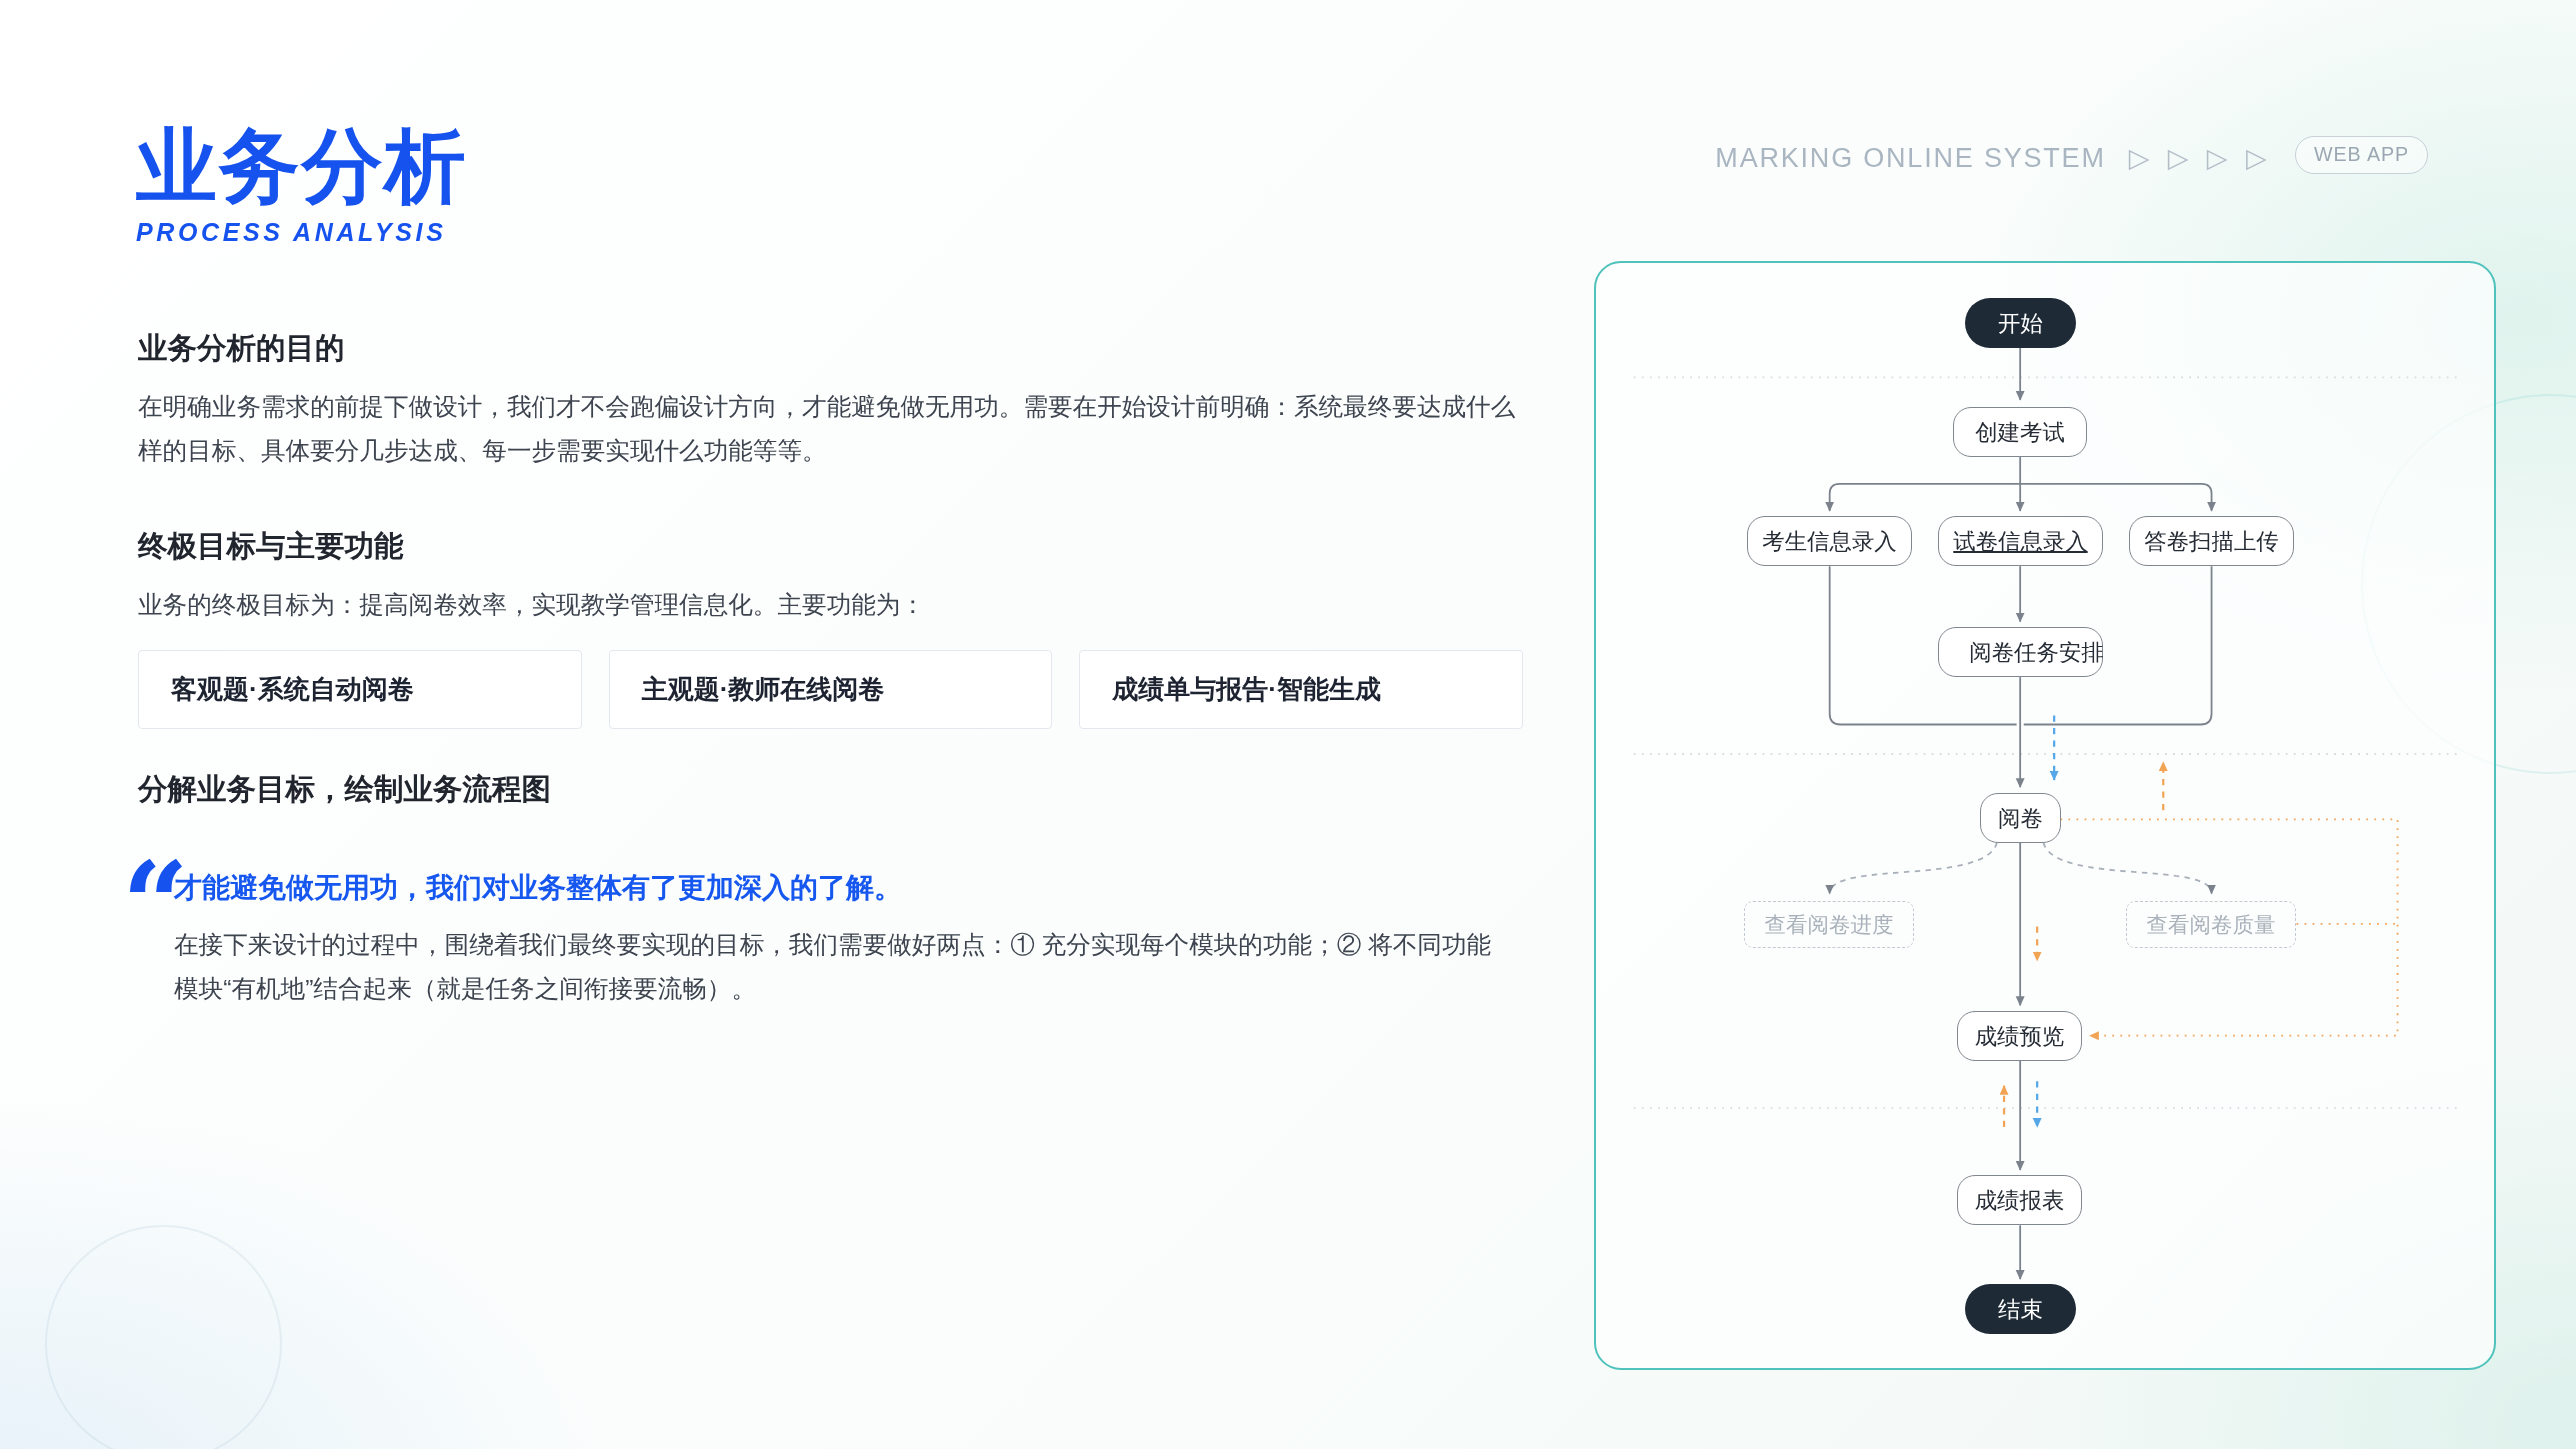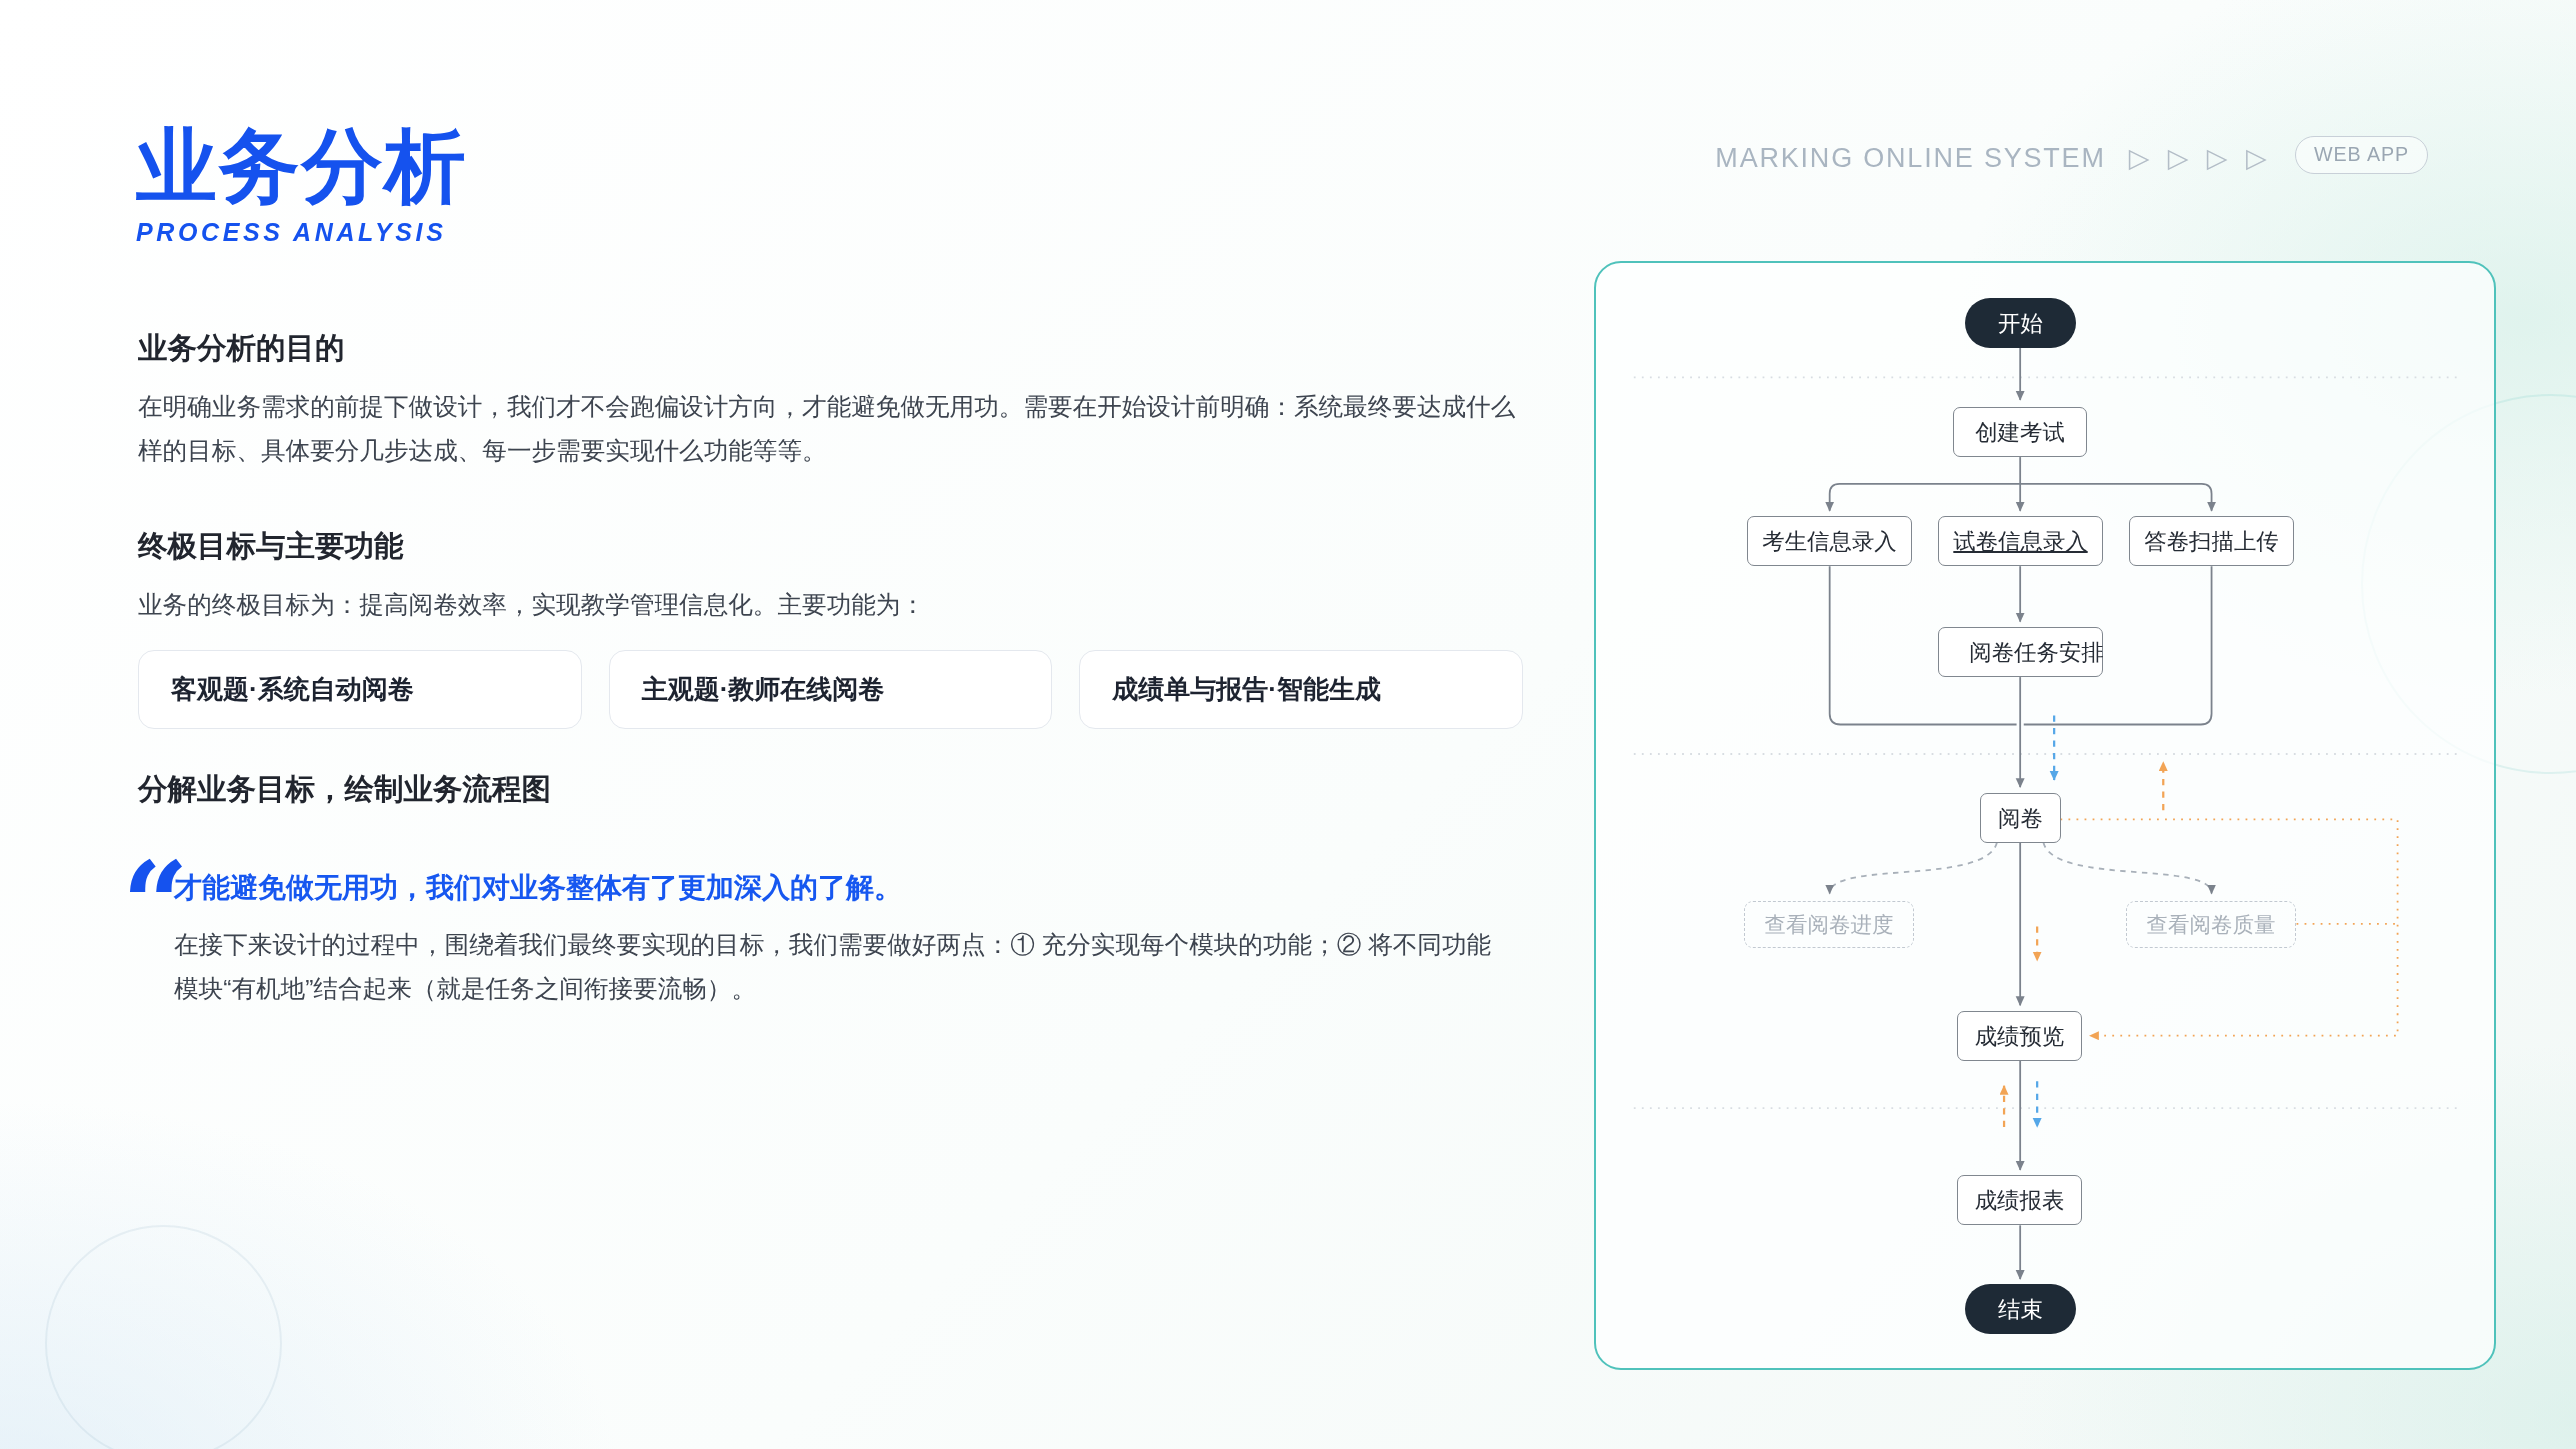--- a/index.html
+++ b/index.html
@@ -36,41 +36,41 @@
   }
 
   
   .left-col{position:absolute;left:138px;top:329px;width:1395px;}
   .sec-heading{margin:0 0 16px;font-size:29.5px;font-weight:700;color:#21252e;}
   .body-text{margin:0;font-size:24.6px;line-height:44px;color:#3d444f;}
   .sec1{margin-bottom:54px;}
   .sec2{margin-bottom:41px;}
   .card-row{display:flex;gap:27px;margin-top:23px;width:1385px;}
   .card{
-    flex:1;height:79px;border:1.8px solid #e4e8ee;border-radius:16px;background:#ffffff;
+    flex:1;height:79px;border:1.8px solid #e4e8ee;border-radius:4px;background:#ffffff;
     display:flex;align-items:center;padding:0 32px;box-sizing:border-box;
     font-size:26px;font-weight:700;color:#1d2330;white-space:nowrap;
   }
   .quote-block{margin-top:59px;position:relative;padding-left:36px;}
   .qmark{
     position:absolute;left:-16px;top:-23px;font-size:116px;line-height:1;color:#1552ee;
     font-weight:900;font-family:"DejaVu Serif", serif;
   }
   .quote-highlight{margin:0 0 16px;font-size:28px;font-weight:700;color:#1657f0;}
   .quote-body{margin:0;font-size:24.6px;line-height:44px;color:#3d444f;width:1324px;}
 
   
   .flow-panel{
     position:absolute;left:1594px;top:261px;width:902px;height:1109px;box-sizing:border-box;
     border:2.2px solid #4fc2bb;border-radius:27px;background:rgba(253,255,255,0.72);
   }
   .flow-panel svg{position:absolute;left:0;top:0;pointer-events:none;}
   .node{
     position:absolute;box-sizing:border-box;display:flex;align-items:center;justify-content:center;
-    background:#ffffff;border:1.8px solid #80878f;border-radius:7px;
+    background:#ffffff;border:1.8px solid #80878f;border-radius:18px;
     font-size:22.4px;font-weight:500;color:#262c35;white-space:nowrap;
   }
   .node.pill{background:#1e2a36;color:#ffffff;border:none;border-radius:894px;}
   .node.ghost{background:transparent;border:1.8px dashed #c2c9d1;color:#a9b1ba;border-radius:9px;font-size:21.5px;}
 </style>
 </head>
 <body>
 
 <div class="page">
 

